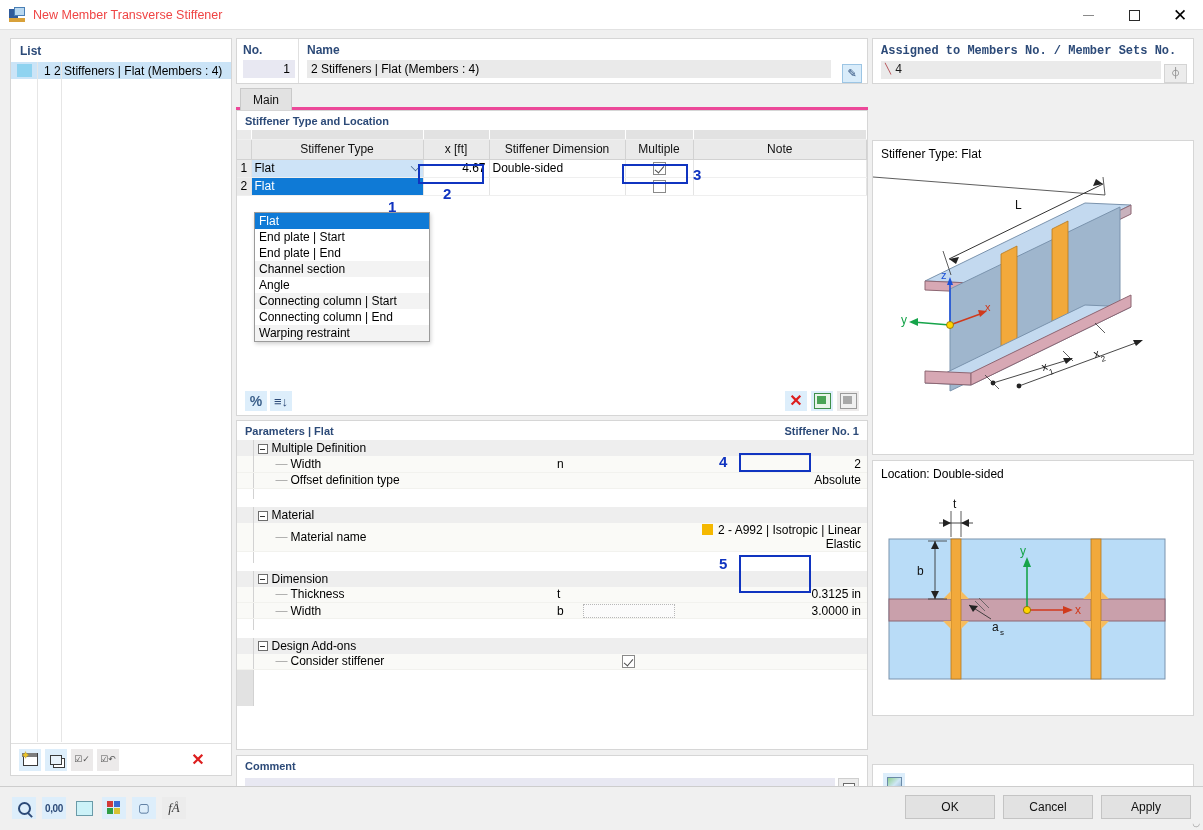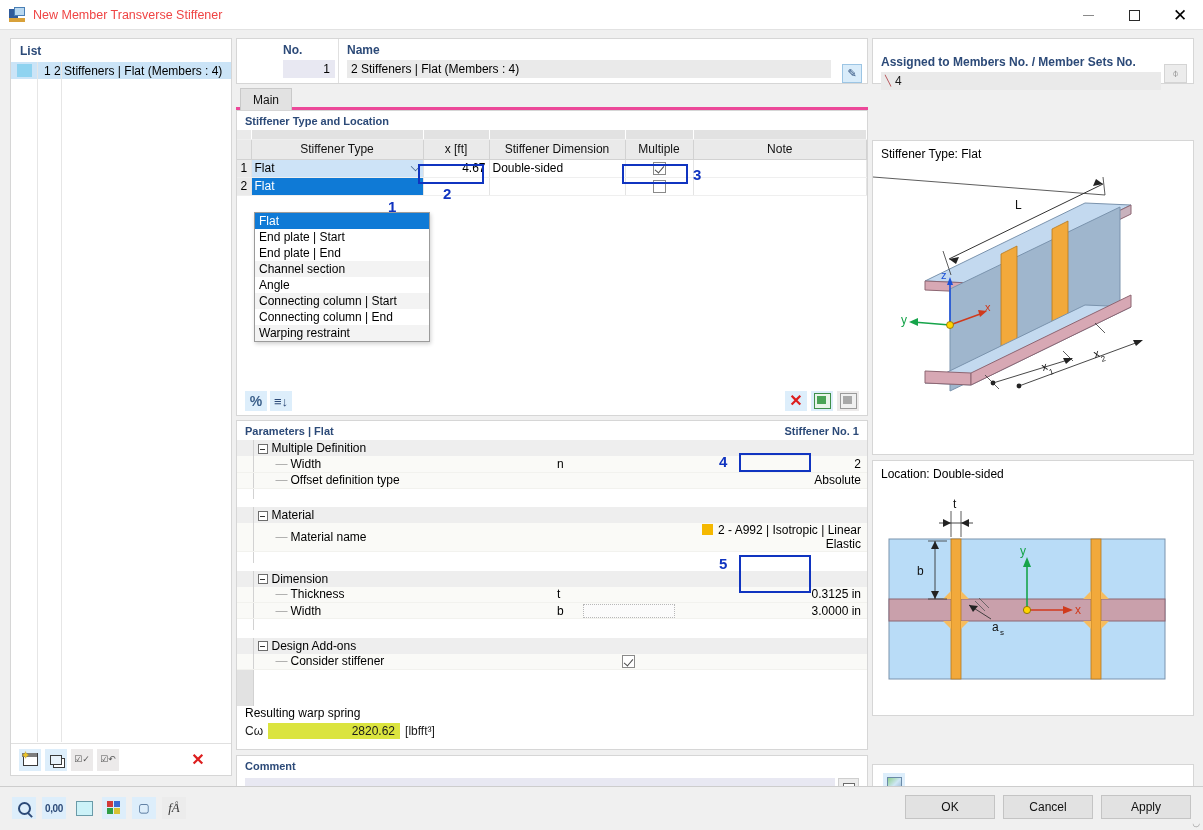--- a/index.html
+++ b/index.html
@@ -79,21 +79,20 @@
   .ic-chk { font-size:9px; color:#555; line-height:9px; }
   .red-x { color:#dd1e1e; font-weight:bold; font-size:16px; line-height:16px; }
   
   .center-panel {
     position:absolute; left:236px; top:0px; width:632px; height:750px;
   }
   .nn-card {
     position:absolute; left:0; top:8px; width:632px; height:46px;
     background:#ffffff; border:1px solid #d6d6d6;
     display:flex;
-    padding-left:40px;
   }
   .no-block { width:62px; border-right:1px solid #e0e0e0; padding:4px 0 0 6px; }
   .fld-label { color:#2c4a78; font-weight:bold; font-size:12px; }
   .no-input {
     margin-top:3px; width:52px; height:18px; background:#e8e8f2;
     font-size:12px; text-align:right; padding-right:5px; line-height:18px; color:#000;
   }
   .name-block { flex:1; padding:4px 6px 0 8px; position:relative; }
   .name-input {
     margin-top:3px; height:18px; background:#eaeaea; width:calc(100% - 30px);
@@ -228,21 +227,21 @@
   }
   .comment-btn {
     position:absolute; right:8px; top:22px; width:21px; height:19px;
     background:#ececec; border:1px solid #cfcfcf; display:flex; align-items:center; justify-content:center;
   }
   .stackico { width:12px; height:10px; border:1.2px solid #6a6a6a; background:#fff; position:relative; }
   .stackico:after { content:""; position:absolute; left:2px; top:2px; width:10px; height:8px; border:1.2px solid #6a6a6a; background:#f4f4f4; }
   
   .right-panel { position:absolute; left:872px; top:0px; width:322px; height:750px; }
   .rp-card { position:absolute; left:0; background:#ffffff; border:1px solid #d6d6d6; width:322px; }
-  .assign-row { position:relative; padding:16px 6px 6px 8px; }
+  .assign-row { position:relative; padding:5px 6px 6px 8px;font-family:Liberation Mono, monospace; }
   .assign-input {
     margin-top:3px; height:18px; background:#eaeaea; width:280px;
     font-size:12px; padding-left:4px; line-height:18px; display:flex; align-items:center;
   }
   .assign-glyph { color:#b2474d; font-size:10px; margin-right:4px; }
   .assign-btn {
     position:absolute; right:6px; top:25px; width:23px; height:19px;
     background:#ececec; border:1px solid #d4d4d4; display:flex; align-items:center; justify-content:center;
     font-size:11px; color:#8a8a8a;
   }
@@ -541,28 +540,20 @@
           <td class="valcol" style="text-align:center"><span class="chk on"></span></td>
           <td class="unitcol"></td>
         </tr>
         <tr>
               <td class="pg-gutter" style="height:36px"></td>
               <td colspan="4" style="background:#fff"></td>
             </tr>
       </tbody>
         </table>
 
-      <div class="warp">
-        <div class="lbl">Resulting warp spring</div>
-        <div class="row">
-          <span class="cw">Cω</span>
-          <span class="val">2820.62</span>
-          <span class="unit">[lbfft³]</span>
-        </div>
-      </div>
     </div>
 
     <div class="comment-card" style="top:725px; height:47px;">
       <div class="sec-title">Comment</div>
       <div class="comment-input" placeholder="">
         <span class="comment-arrow"></span>
       </div>
       <div class="comment-btn">
         <span class="stackico"></span>
       </div>

